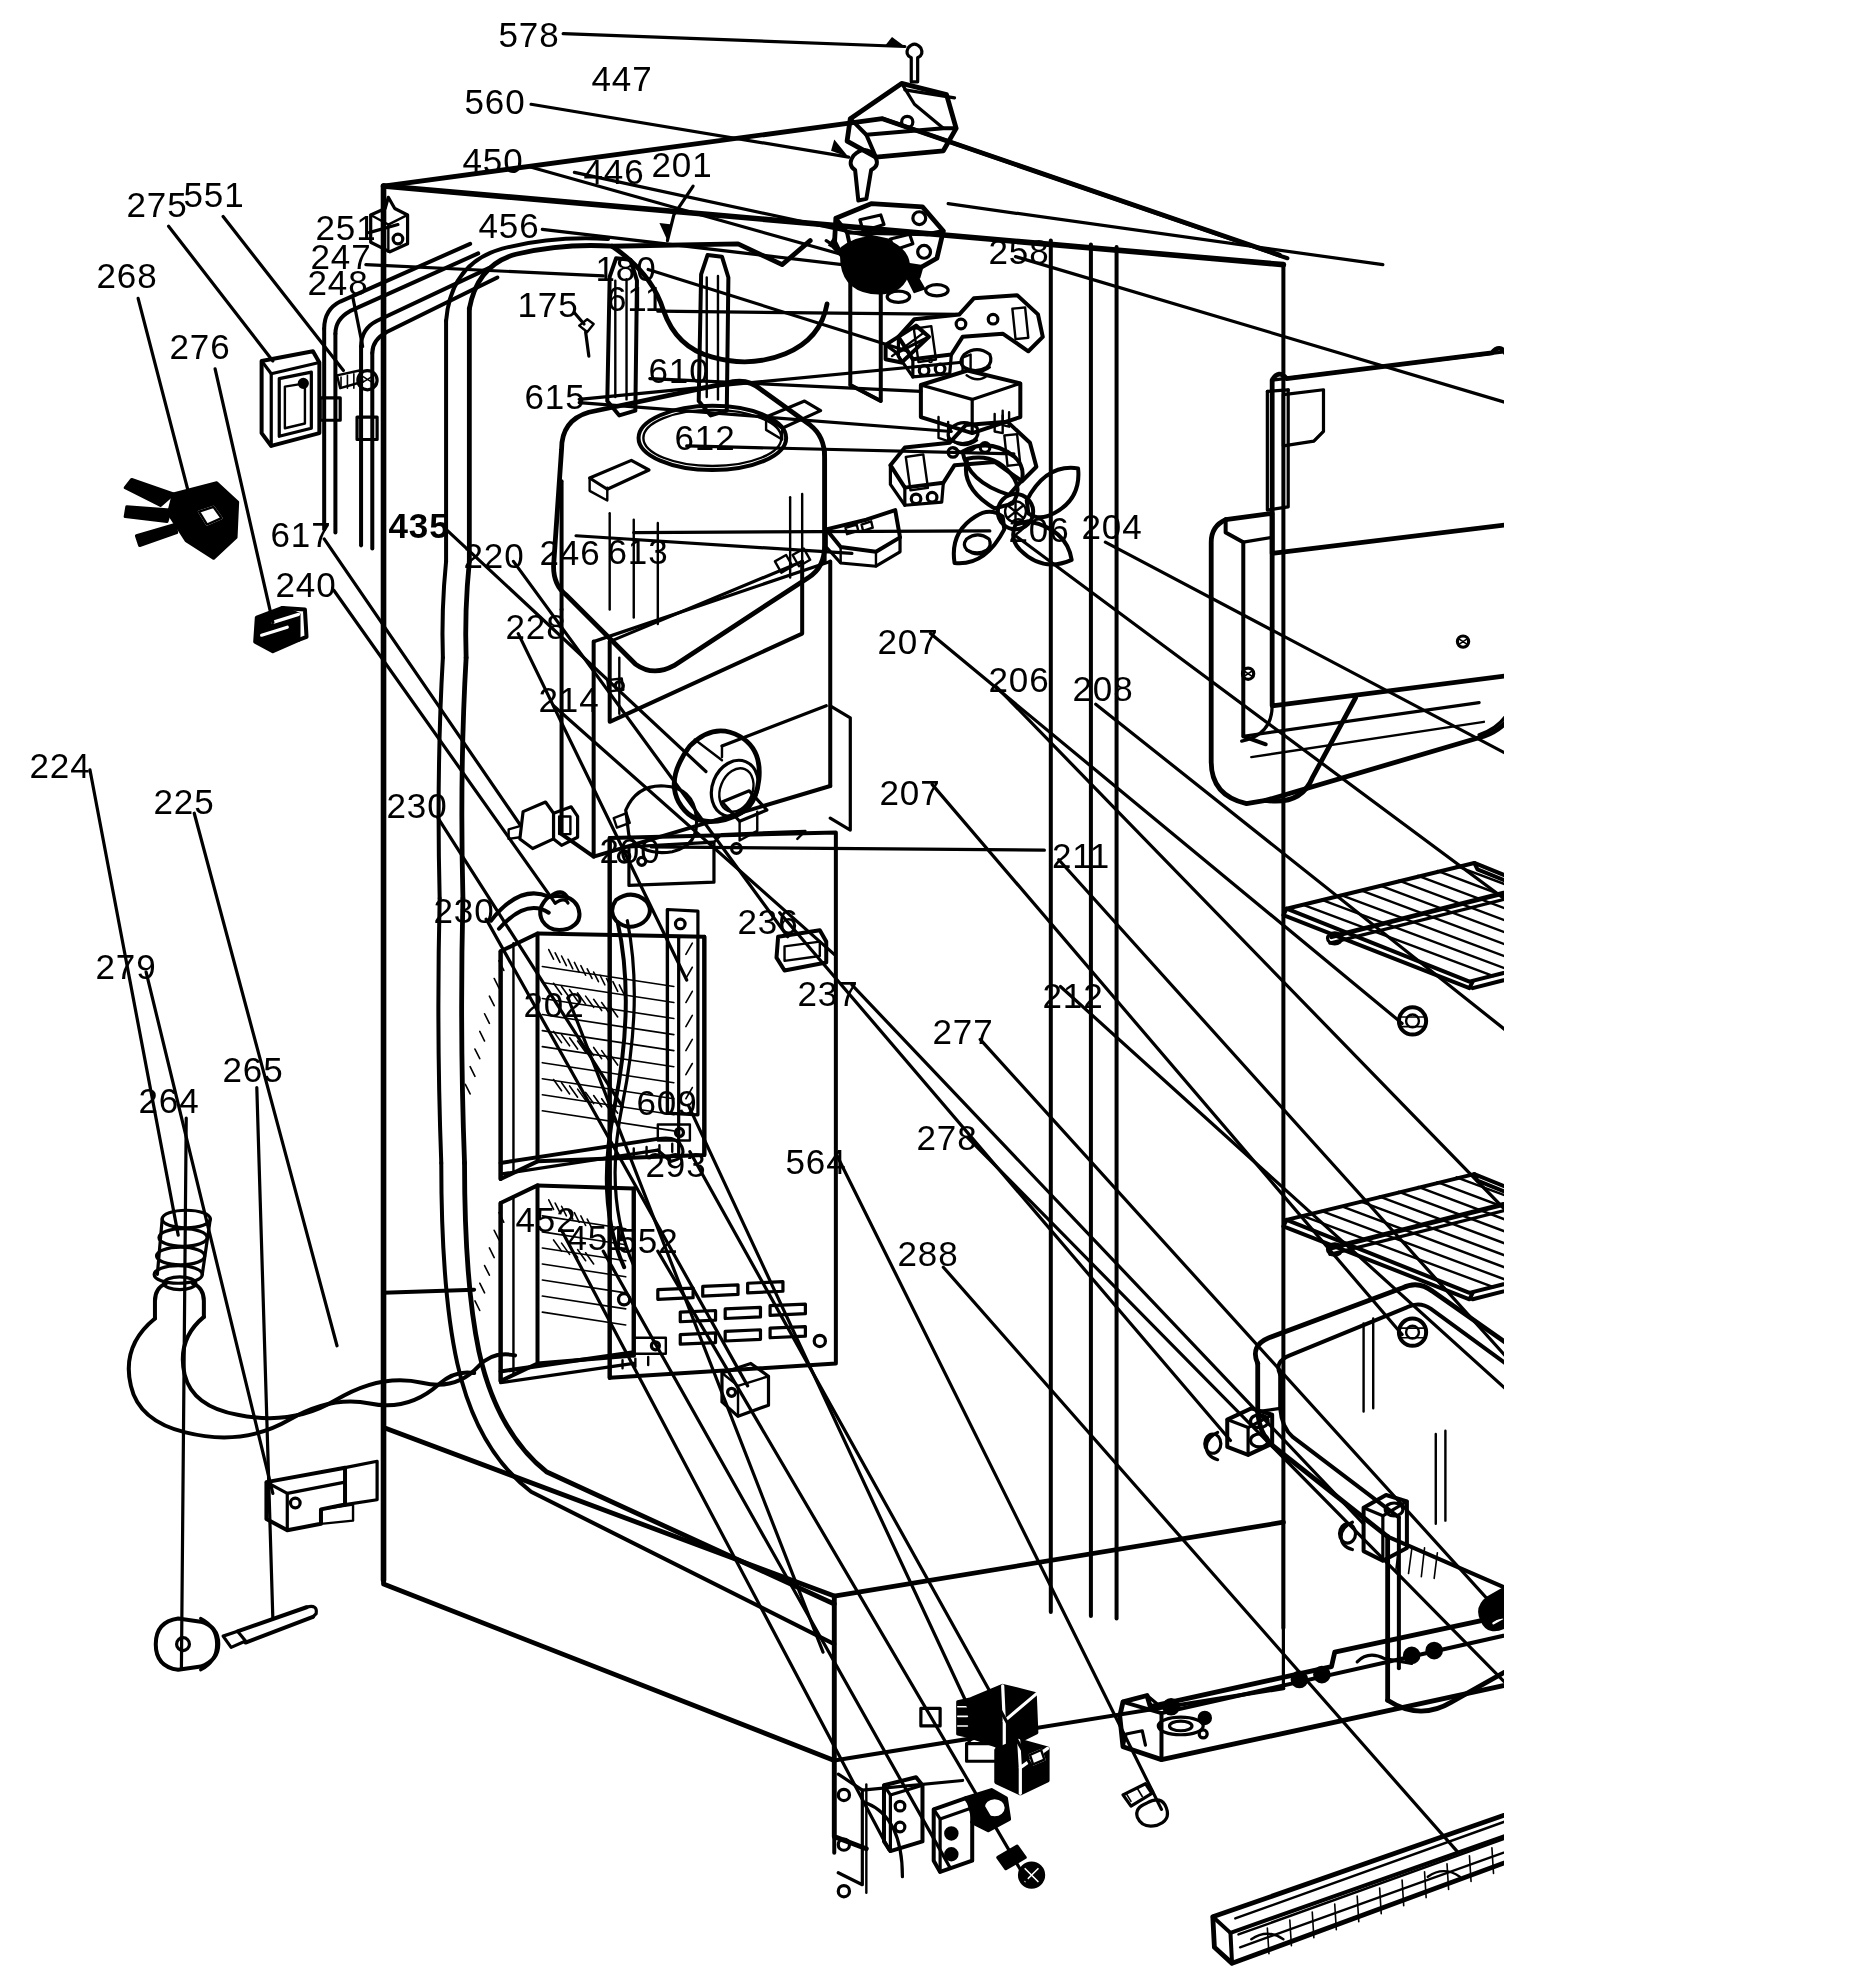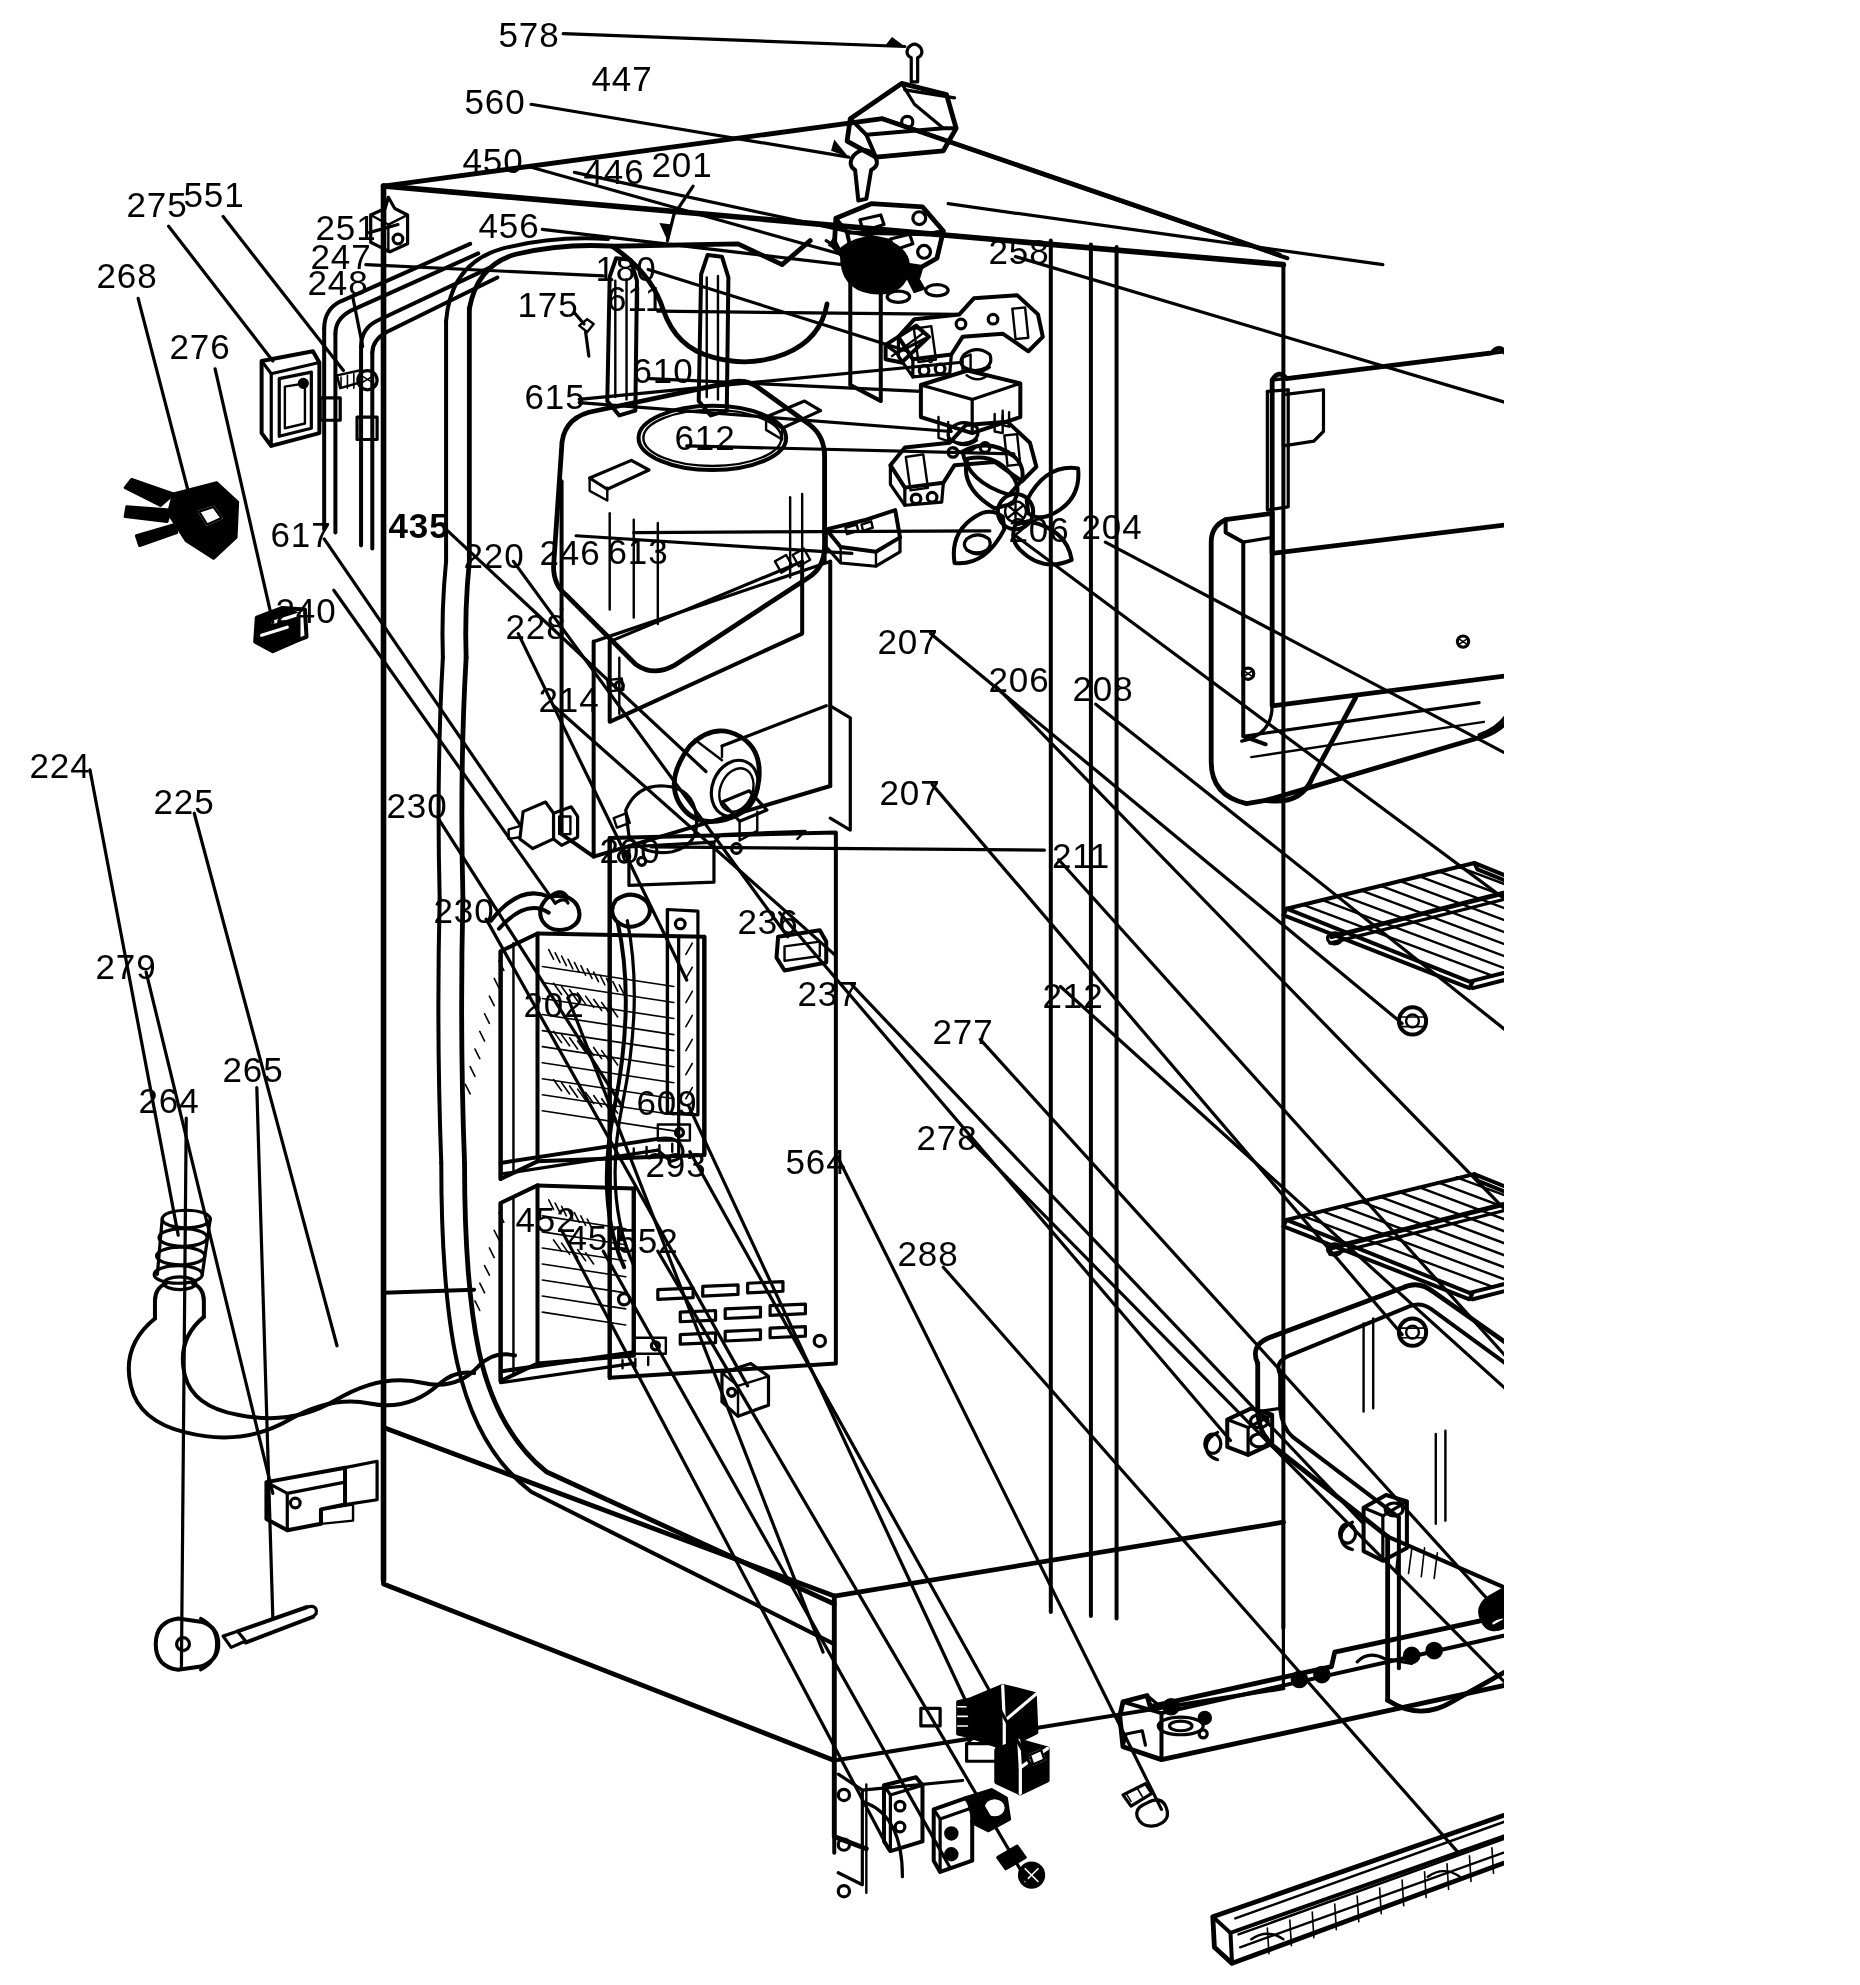--- a/index.html
+++ b/index.html
@@ -705,31 +705,31 @@
       <div class="callout" style="left: 346px; top: 227px;">251</div>
       <div class="callout" style="left: 509px; top: 225px;">456</div>
       <div class="callout" style="left: 1019px; top: 251px;">258</div>
       <div class="callout" style="left: 626px; top: 268px;">180</div>
       <div class="callout" style="left: 341px; top: 256px;">247</div>
       <div class="callout" style="left: 127px; top: 275px;">268</div>
       <div class="callout" style="left: 338px; top: 282px;">248</div>
       <div class="callout" style="left: 548px; top: 304px;">175</div>
       <div class="callout" style="left: 636px; top: 298px;">611</div>
       <div class="callout" style="left: 200px; top: 346px;">276</div>
-      <div class="callout" style="left: 663px; top: 370px;">610</div>
+      <div class="callout" style="left: 663px; top: 370px; padding-left: 32px;">610</div>
       <div class="callout" style="left: 555px; top: 396px;">615</div>
       <div class="callout" style="left: 705px; top: 437px;">612</div>
       <div class="callout" style="left: 301px; top: 534px;">617</div>
       <div class="callout" style="left: 419px; top: 525px; font-weight: bold;">435</div>
       <div class="callout" style="left: 570px; top: 552px;">246</div>
       <div class="callout" style="left: 638px; top: 551px;">613</div>
       <div class="callout" style="left: 1039px; top: 529px;">206</div>
       <div class="callout" style="left: 1112px; top: 526px;">204</div>
       <div class="callout" style="left: 494px; top: 555px;">220</div>
-      <div class="callout" style="left: 306px; top: 584px; margin-top: 26px;">240</div>
+      <div class="callout" style="left: 306px; top: 584px;">240</div>
       <div class="callout" style="left: 908px; top: 641px;">207</div>
       <div class="callout" style="left: 488px; top: 626px; margin-left: 48px;">228</div>
       <div class="callout" style="left: 1019px; top: 679px;">206</div>
       <div class="callout" style="left: 1103px; top: 688px;">208</div>
       <div class="callout" style="left: 569px; top: 699px;">214</div>
       <div class="callout" style="left: 60px; top: 765px;">224</div>
       <div class="callout" style="left: 910px; top: 792px;">207</div>
       <div class="callout" style="left: 184px; top: 801px;">225</div>
       <div class="callout" style="left: 417px; top: 805px;">230</div>
       <div class="callout" style="left: 1081px; top: 855px;">211</div>

